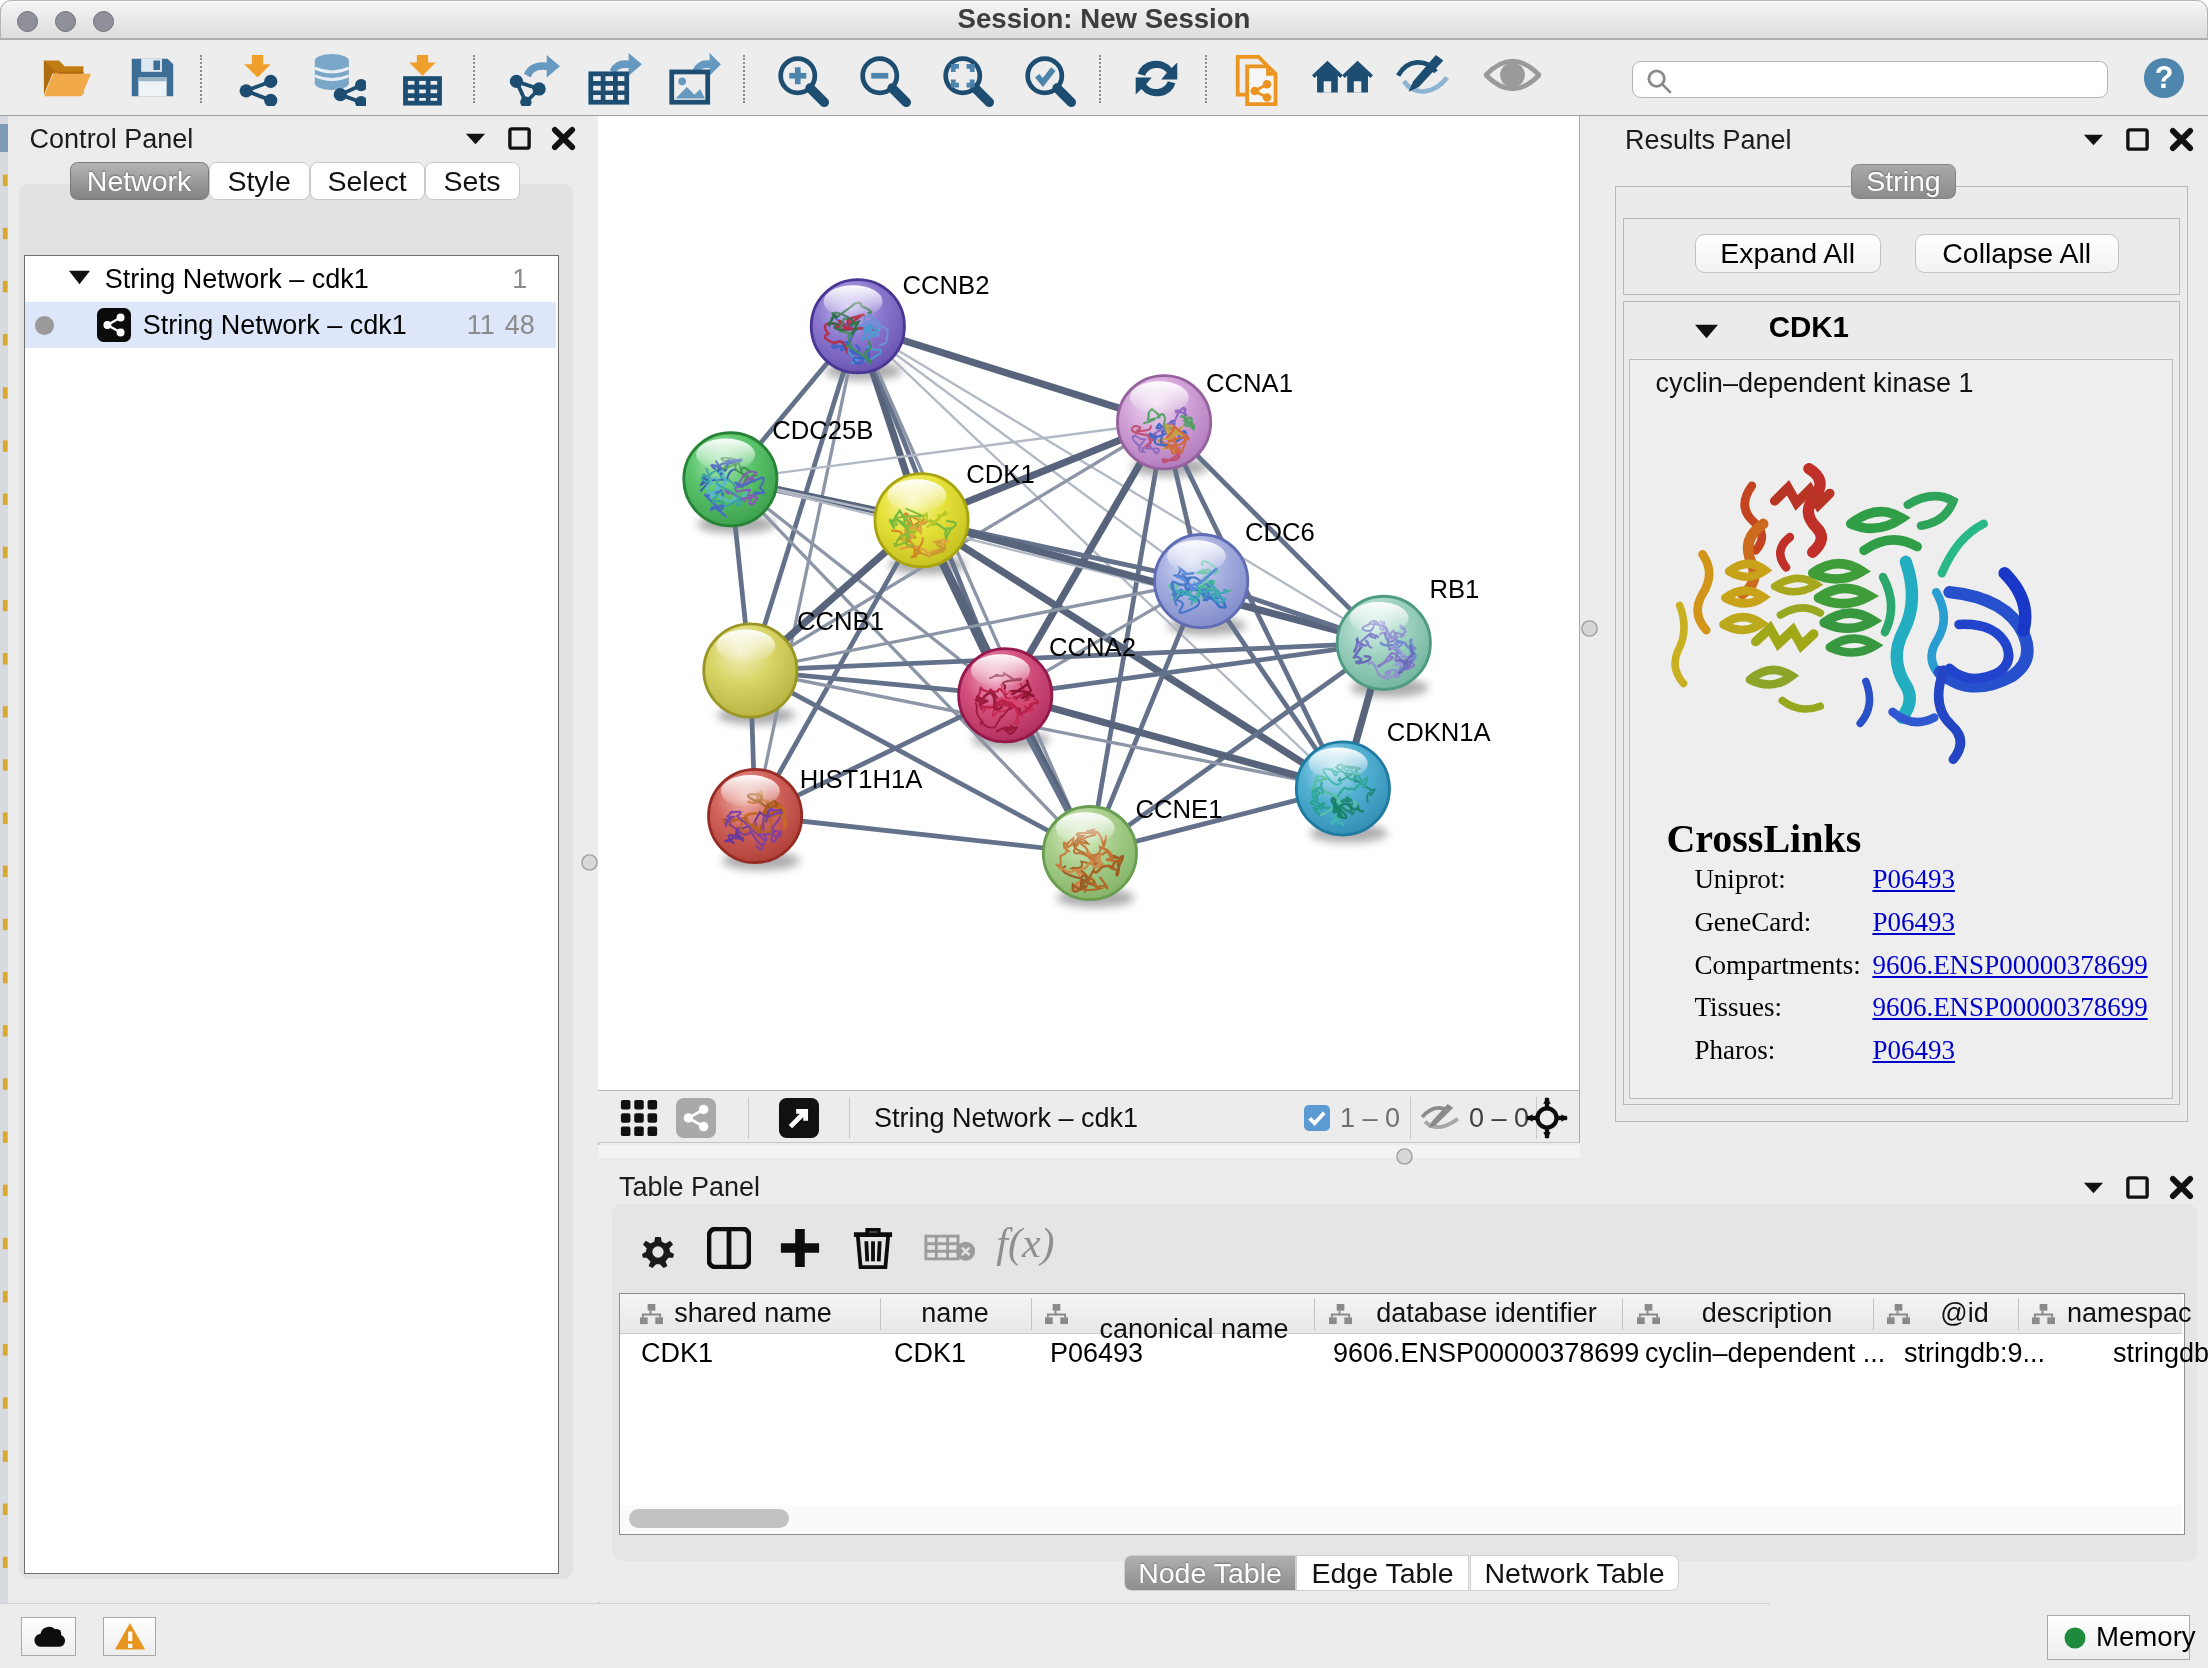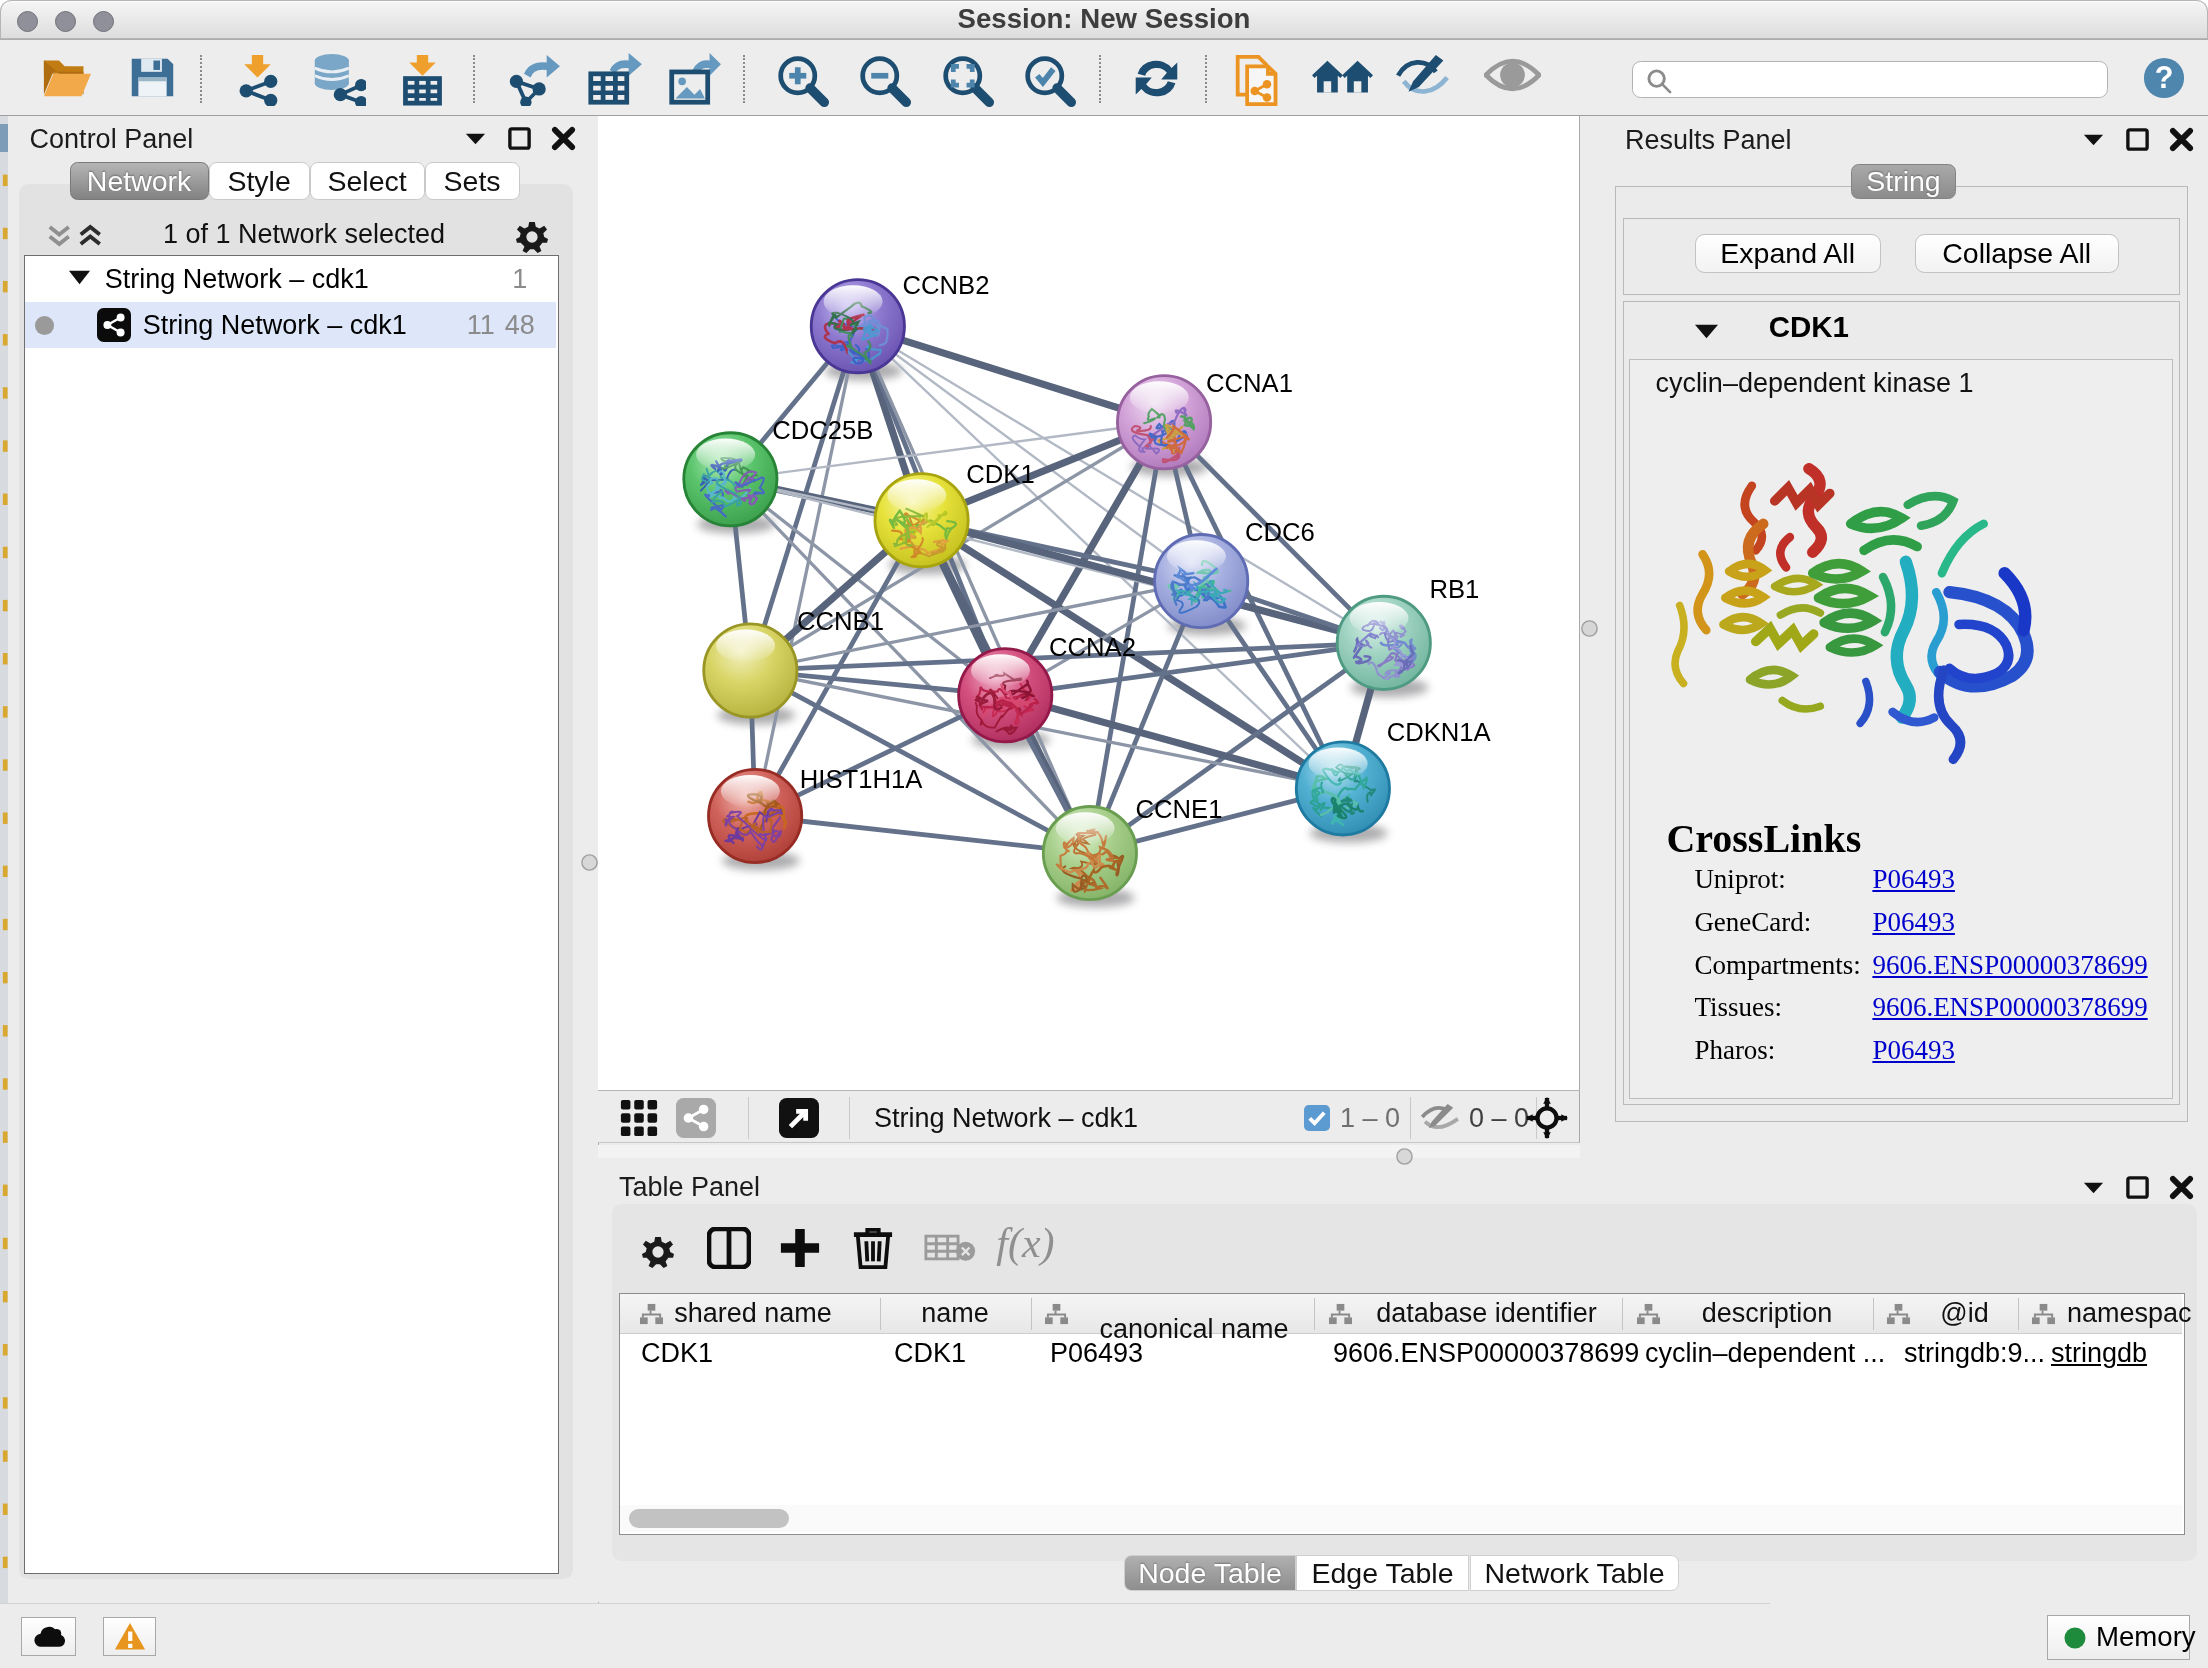--- a/index.html
+++ b/index.html
@@ -319,33 +319,20 @@
       </svg>
     <svg width="25" height="25" viewBox="0 0 26 26">
         <path d="M4 4 L22 22 M22 4 L4 22" stroke="#111" stroke-width="6" stroke-linecap="round"></path>
       </svg>
   </div>
   <div class="tab sel" style="left:62px;top:46px;width:139px;">Network</div>
   <div class="tab" style="left:201px;top:46px;width:101px;">Style</div>
   <div class="tab" style="left:302px;top:46px;width:115px;">Select</div>
   <div class="tab" style="left:417px;top:46px;width:95px;">Sets</div>
   <div id="cp-sub">
-    <div id="cp-bar">
-      <svg style="position:absolute;left:26px;top:5.7px;" width="28.5" height="27" viewBox="0 0 30 28">
-          <path d="M5 4 L15 12 L25 4 M5 14 L15 22 L25 14" fill="none" stroke="#8f8f8f" stroke-width="4"></path>
-        </svg>
-      <svg style="position:absolute;left:57px;top:5.7px;" width="28.5" height="27" viewBox="0 0 30 28">
-          <path d="M5 12 L15 4 L25 12 M5 22 L15 14 L25 22" fill="none" stroke="#2c2c2c" stroke-width="4"></path>
-        </svg>
-      <div style="position:absolute;left:95px;top:1.9px;width:380px;text-align:center;font-size:27px;color:#111;">1 of 1 Network selected</div>
-      <svg style="position:absolute;left:497px;top:3.8px;" width="32" height="32" viewBox="0 0 34 34">
-        <path fill="#1a1a1a" d="M17 1 L20 1 L21 6 L25 8 L30 5 L33 9 L29 13 L30 17 L34 19 L33 23 L28 23 L25 27 L27 32 L23 34 L19 30 L15 30 L11 34 L7 32 L9 27 L5 23 L1 23 L0 19 L4 17 L5 13 L1 9 L4 5 L9 8 L13 6 L14 1 Z"></path>
-        <circle cx="17" cy="17" r="6" fill="#e2e2e2"></circle>
-      </svg>
-    </div>
     <div id="cp-list">
       <div class="cprow" style="top:0;">
         <svg style="position:absolute;left:42px;top:11.4px;" width="25" height="23" viewBox="0 0 26 24">
             <path d="M2 4 L24 4 L13 18 Z" fill="#111"></path>
           </svg>
         <span style="position:absolute;left:80px;top:7.6px;">String Network – cdk1</span>
         <span class="num" style="right:28.5px;top:7.6px;">1</span>
       </div>
       <div class="cprow" style="top:46px;background:#dde7f9;">
         <svg style="position:absolute;left:9.5px;top:13.3px;" width="21" height="21" viewBox="0 0 22 22">
@@ -949,21 +936,21 @@
             </g>
           </svg>
         <div class="th" style="left:1447px;width:133px;text-align:left;">namespac</div>
       </div>
       <div class="td" style="left:21px;">CDK1</div>
       <div class="td" style="left:274px;">CDK1</div>
       <div class="td" style="left:430px;">P06493</div>
       <div class="td" style="left:713px;">9606.ENSP00000378699</div>
       <div class="td" style="left:1025px;">cyclin–dependent ...</div>
       <div class="td" style="left:1284px;">stringdb:9...</div>
-      <div class="td" style="left:1431px;text-decoration:underline;">stringdb</div>
+      <div class="td" style="left:1493px;">stringdb</div>
       <div id="hscroll">
           <div id="hthumb"></div>
         </div>
     </div>
   </div>
   <div class="btab sel" style="left:526px;width:172px;border-radius:7.6px 0 0 7.6px;">Node Table</div>
   <div class="btab" style="left:698px;width:173px;">Edge Table</div>
   <div class="btab" style="left:872px;width:209px;border-radius:0 7.6px 7.6px 0;">Network Table</div>
 </div>
 

